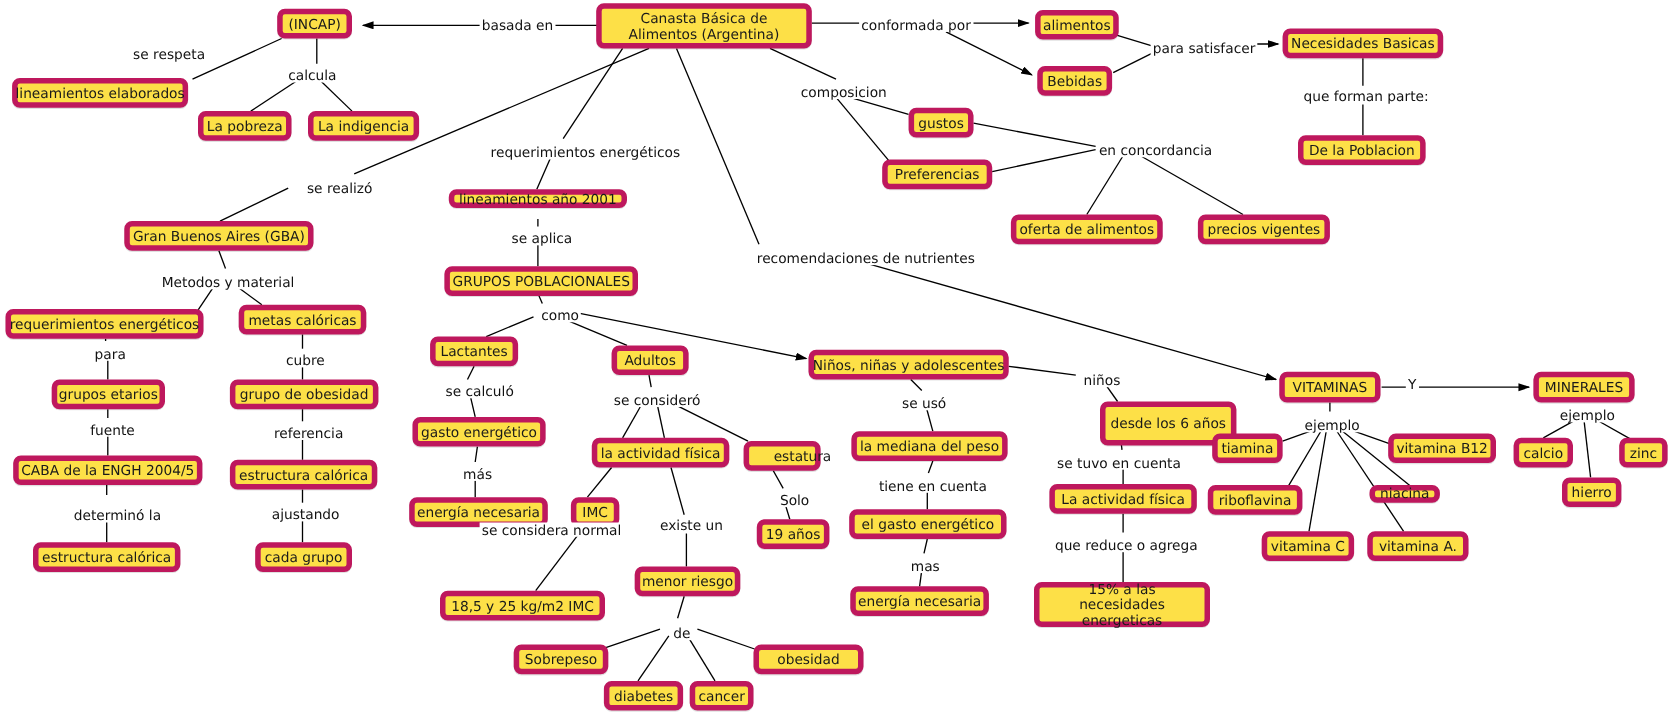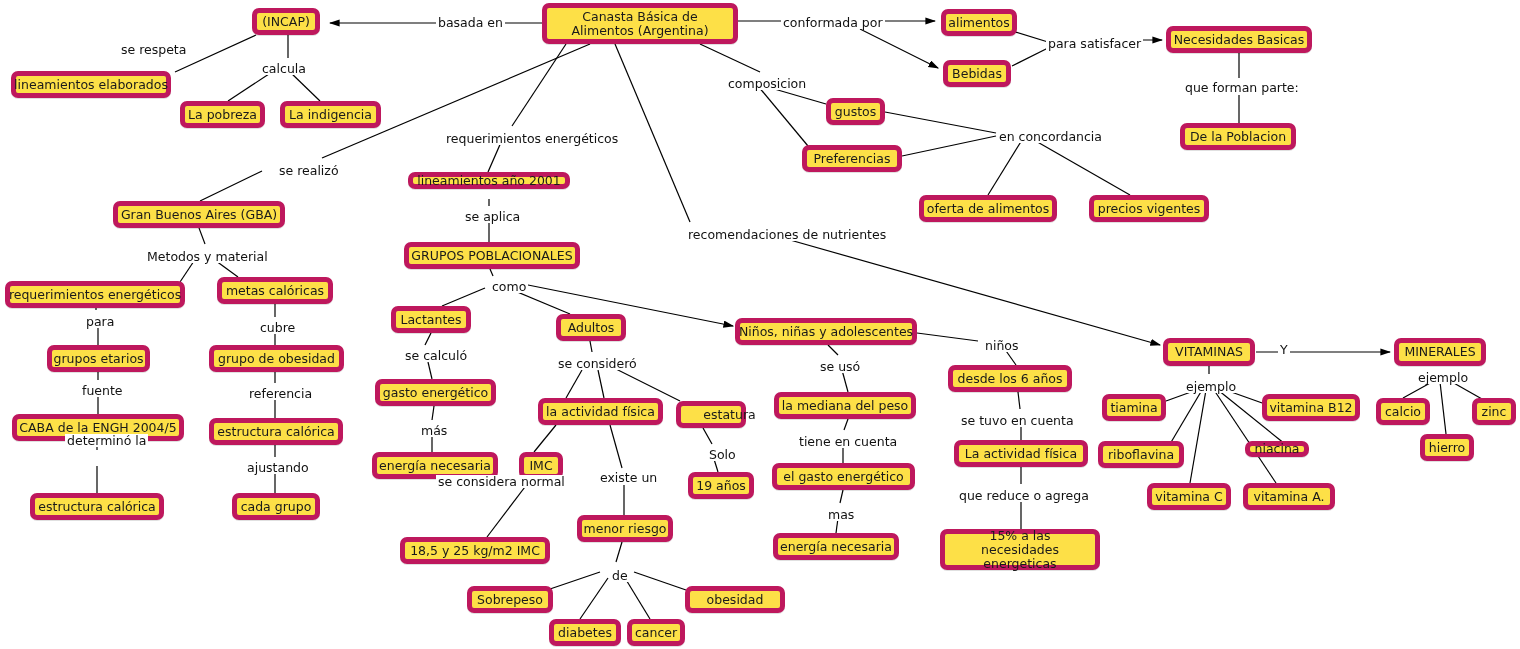--- a/index.html
+++ b/index.html
@@ -156,21 +156,21 @@
       <div class="node" style="left: 5px; top: 281px; width: 180px; height: 27px;">requerimientos energéticos</div>
       <div class="node" style="left: 217px; top: 277px; width: 116px; height: 27px;">metas calóricas</div>
       <div class="node" style="left: 391px; top: 306px; width: 80px; height: 27px;">Lactantes</div>
       <div class="node" style="left: 556px; top: 314px; width: 70px; height: 27px;">Adultos</div>
       <div class="node" style="left: 735px; top: 318px; width: 182px; height: 27px;">Niños, niñas y adolescentes</div>
       <div class="node" style="left: 1163px; top: 338px; width: 92px; height: 28px;">VITAMINAS</div>
       <div class="node" style="left: 1394px; top: 338px; width: 92px; height: 28px;">MINERALES</div>
       <div class="node" style="left: 47px; top: 345px; width: 103px; height: 27px;">grupos etarios</div>
       <div class="node" style="left: 209px; top: 345px; width: 135px; height: 27px;">grupo de obesidad</div>
       <div class="node" style="left: 774px; top: 392px; width: 142px; height: 27px;">la mediana del peso</div>
-      <div class="node" style="left: 948px; top: 365px; width: 124px; height: 27px;">desde los 6 años</div>
+      <div class="node" style="left: 1000px; top: 365px; width: 124px; height: 40px;">desde los 6 años</div>
       <div class="node" style="left: 375px; top: 379px; width: 121px; height: 27px;">gasto energético</div>
       <div class="node" style="left: 676px; top: 401px; width: 70px; height: 27px; padding-left: 44px;">estatura</div>
       <div class="node" style="left: 538px; top: 398px; width: 125px; height: 27px;">la actividad física</div>
       <div class="node" style="left: 1102px; top: 394px; width: 64px; height: 27px;">tiamina</div>
       <div class="node" style="left: 1262px; top: 394px; width: 98px; height: 27px;">vitamina B12</div>
       <div class="node" style="left: 1376px; top: 398px; width: 54px; height: 27px;">calcio</div>
       <div class="node" style="left: 1472px; top: 398px; width: 44px; height: 27px;">zinc</div>
       <div class="node" style="left: 12px; top: 414px; width: 172px; height: 27px;">CABA de la ENGH 2004/5</div>
       <div class="node" style="left: 209px; top: 418px; width: 134px; height: 27px;">estructura calórica</div>
       <div class="node" style="left: 372px; top: 452px; width: 126px; height: 27px;">energía necesaria</div>
@@ -216,21 +216,21 @@
       <div class="elabel" style="left: 1278px; top: 343px;">Y</div>
       <div class="elabel" style="left: 1184px; top: 380px;">ejemplo</div>
       <div class="elabel" style="left: 1416px; top: 371px;">ejemplo</div>
       <div class="elabel" style="left: 80px; top: 384px;">fuente</div>
       <div class="elabel" style="left: 247px; top: 387px;">referencia</div>
       <div class="elabel" style="left: 403px; top: 349px;">se calculó</div>
       <div class="elabel" style="left: 556px; top: 357px;">se consideró</div>
       <div class="elabel" style="left: 959px; top: 414px;">se tuvo en cuenta</div>
       <div class="elabel" style="left: 797px; top: 435px;">tiene en cuenta</div>
       <div class="elabel" style="left: 707px; top: 448px;">Solo</div>
-      <div class="elabel" style="left: 65px; top: 434px;">determinó la</div>
+      <div class="elabel" style="left: 65px; top: 462px;">determinó la</div>
       <div class="elabel" style="left: 245px; top: 461px;">ajustando</div>
       <div class="elabel" style="left: 419px; top: 424px;">más</div>
       <div class="elabel" style="left: 598px; top: 471px;">existe un</div>
       <div class="elabel" style="left: 436px; top: 475px;">se considera normal</div>
       <div class="elabel" style="left: 957px; top: 489px;">que reduce o agrega</div>
       <div class="elabel" style="left: 826px; top: 508px;">mas</div>
       <div class="elabel" style="left: 610px; top: 569px;">de</div>
     </div>
 </div>
 

